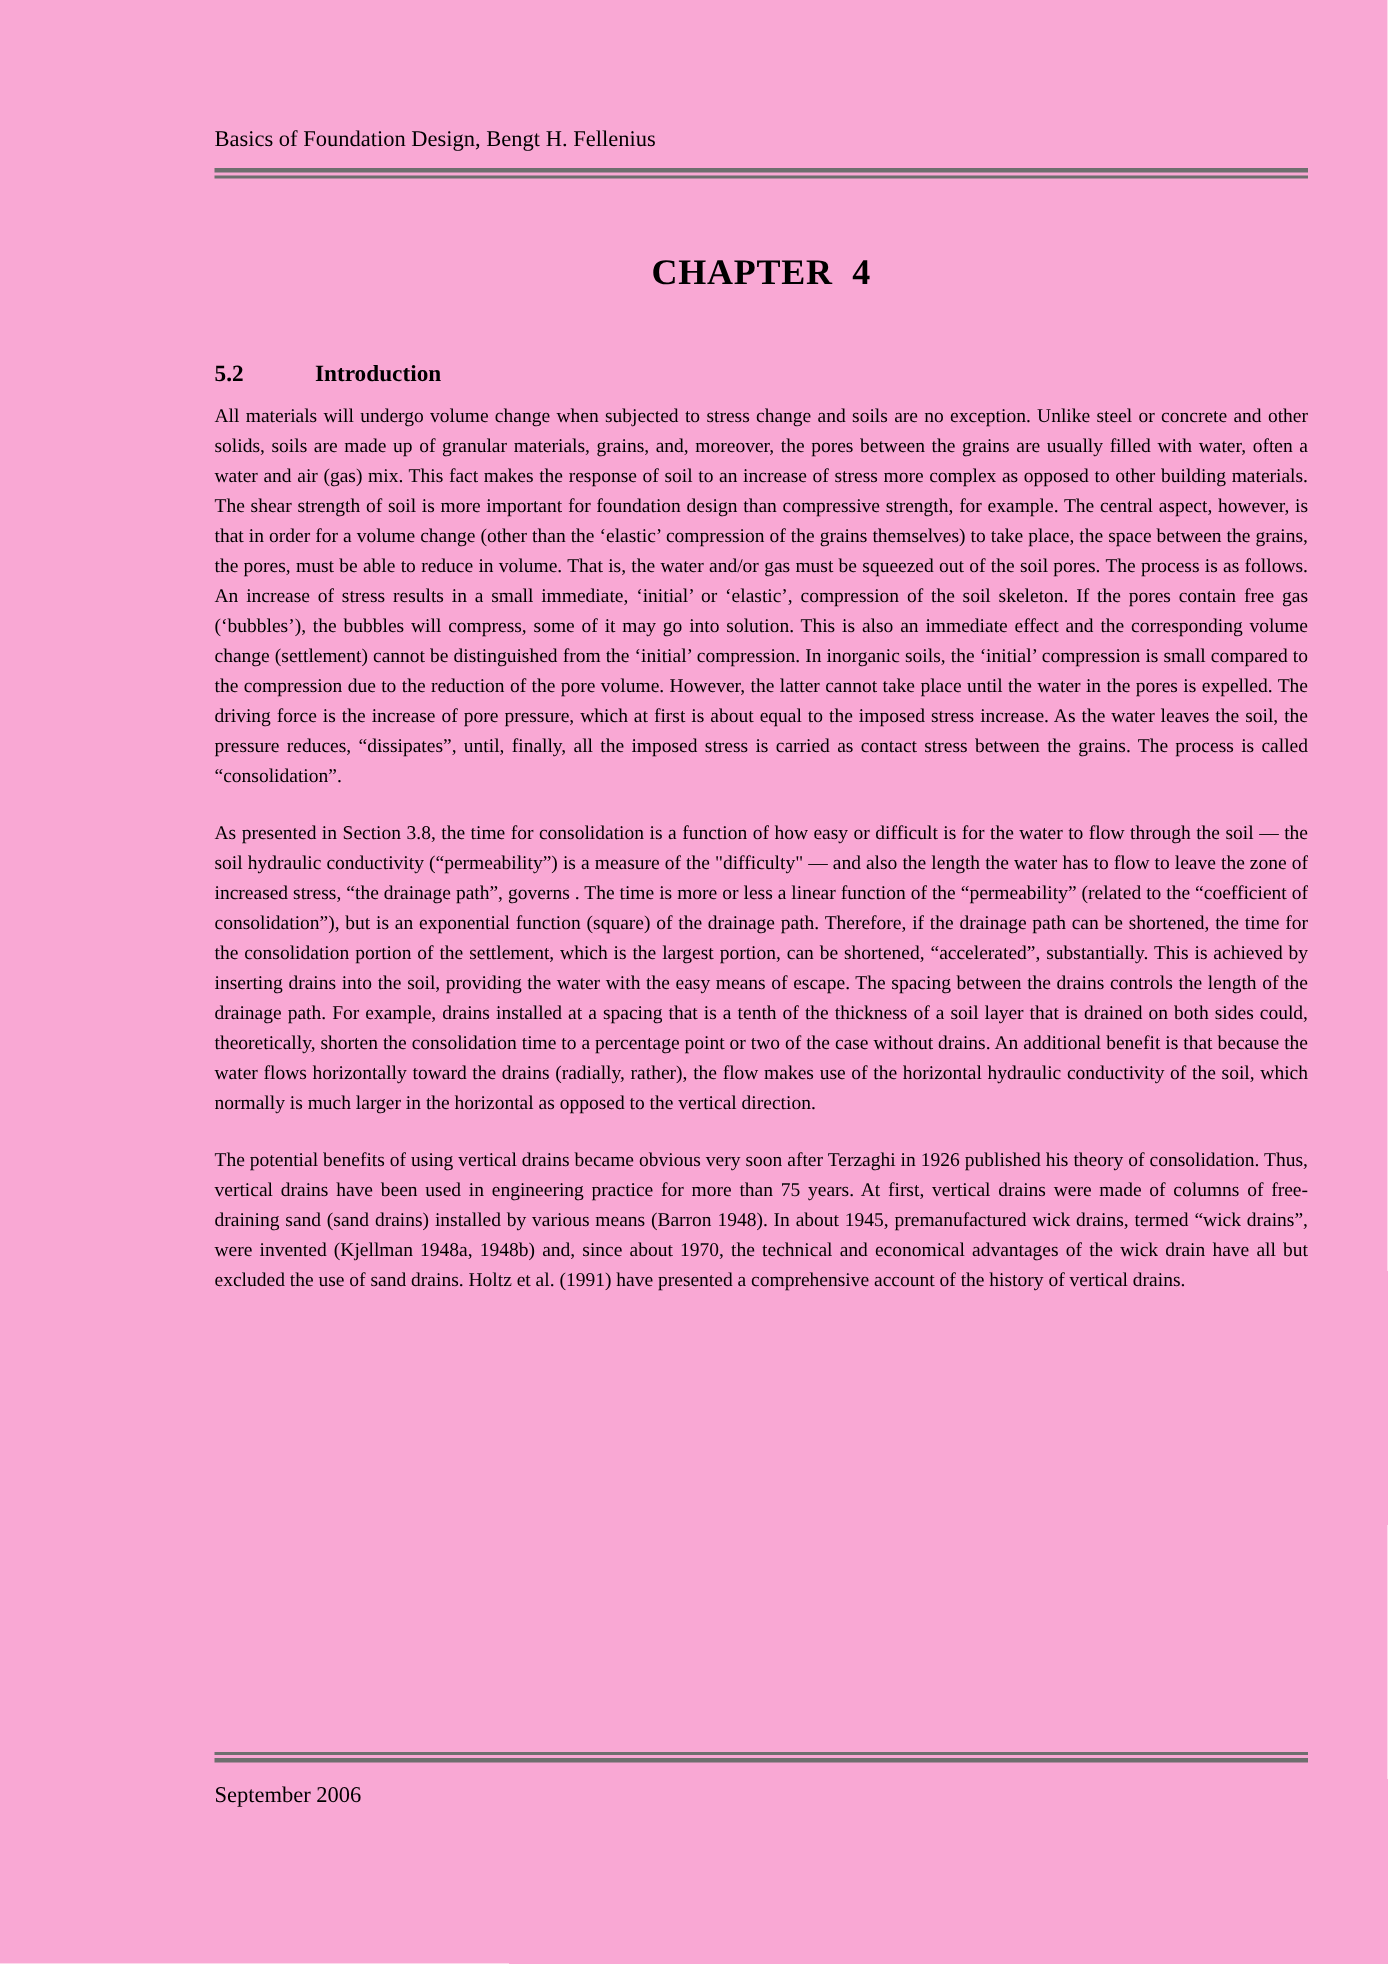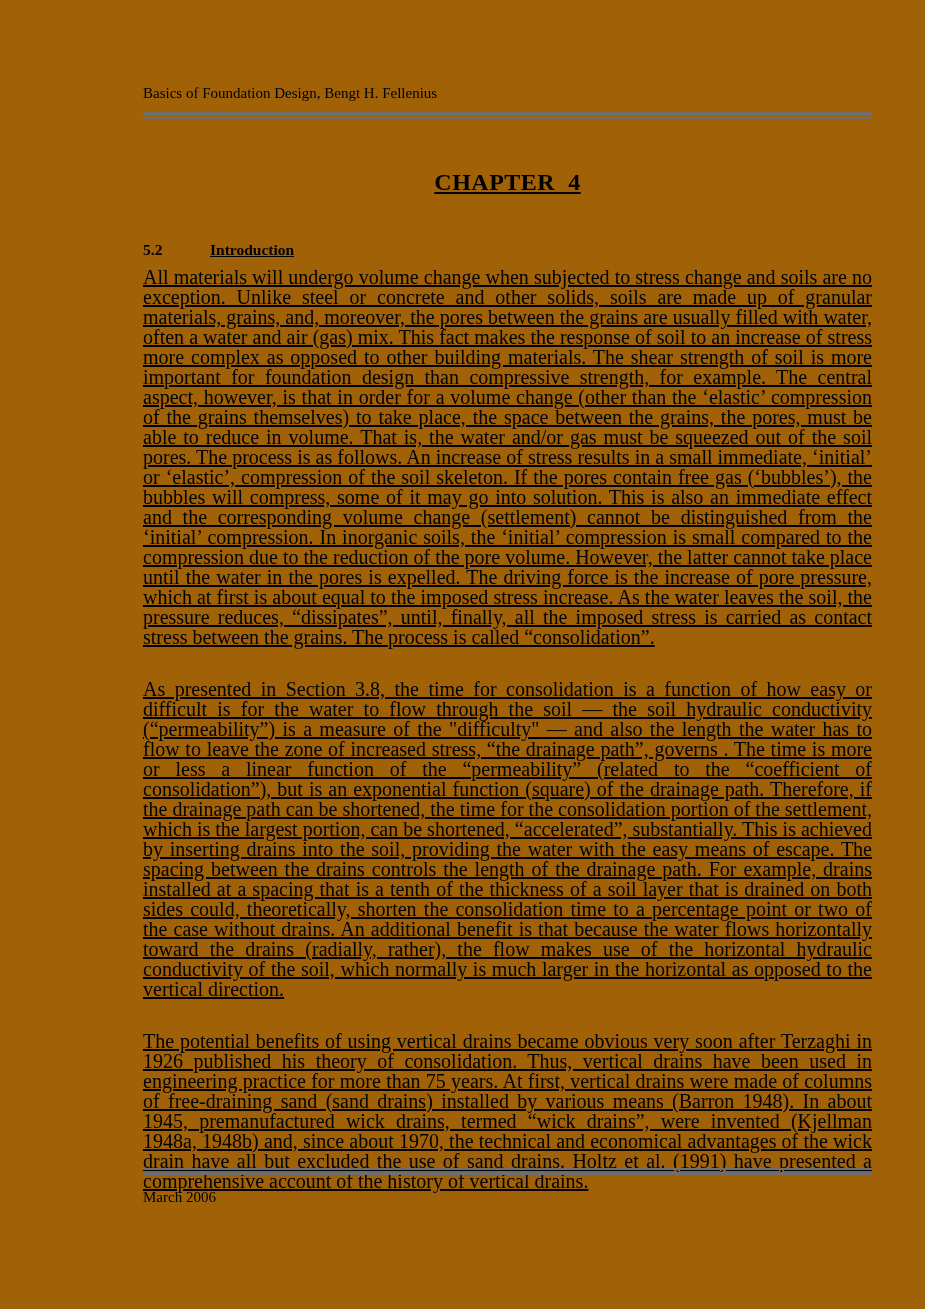--- a/index.html
+++ b/index.html
@@ -4,21 +4,21 @@
 <style>
   html, body {
     margin: 0;
     padding: 0;
     background: #ffffff;
   }
   .page {
     position: relative;
     width: 925px;
     height: 1309px;
-    background: #a16207;
+    background: #f9a8d4;
     color: #000000;
     font-family: "Liberation Serif", "DejaVu Serif", serif;
     overflow: hidden;
   }
   
   .header-block {
     position: absolute;
     top: 84px;
     left: 143px;
     right: 53px;
@@ -37,21 +37,20 @@
     height: 2px;
     border-top: 2px solid #6e6e6e;
     border-bottom: 3px solid #6e6e6e;
   }
   
   .content {
     position: absolute;
     top: 168px;
     left: 143px;
     width: 729px;
-    text-decoration: underline;
   }
   .chapter-title {
     font-size: 24px;
     line-height: 28px;
     font-weight: bold;
     text-align: center;
     letter-spacing: 0.5px;
     margin: 0 0 24px 0;
   }
   .chapter-subtitle {
@@ -66,27 +65,27 @@
     margin-top: 44px;
     font-size: 15.5px;
     line-height: 20px;
     font-weight: bold;
   }
   .section-number {
     display: inline-block;
     width: 67px;
   }
   .body-para {
-    font-size: 20px;
+    font-size: 13px;
     line-height: 20px;
     text-align: justify;
     margin: 7px 0 0 0;
   }
   .body-para + .body-para {
-    margin-top: 32px;
+    margin-top: 18px;
   }
   
   .footer-block {
     position: absolute;
     top: 1168px;
     left: 143px;
     right: 53px;
   }
   .footer-date {
     font-size: 15px;
@@ -111,16 +110,16 @@
       <span class="section-number">5.2</span><span class="section-title">Introduction</span>
     </div>
 
     <p class="body-para">All materials will undergo volume change when subjected to stress change and soils are no exception.  Unlike steel or concrete and other solids, soils are made up of granular materials, grains, and, moreover, the pores between the grains are usually filled with water, often a water and air (gas) mix.  This fact makes the response of soil to an increase of stress more complex as opposed to other building materials.  The shear strength of soil is more important for foundation design than compressive strength, for example.  The central aspect, however, is that in order for a volume change (other than the ‘elastic’ compression of the grains themselves) to take place, the space between the grains, the pores, must be able to reduce in volume.  That is, the water and/or gas must be squeezed out of the soil pores.  The process is as follows.  An increase of stress results in a small immediate, ‘initial’ or ‘elastic’, compression of the soil skeleton.  If the pores contain free gas (‘bubbles’), the bubbles will compress, some of it may go into solution.  This is also an immediate effect and the corresponding volume change (settlement) cannot be distinguished from the ‘initial’ compression.  In inorganic soils, the ‘initial’ compression is small compared to the compression due to the reduction of the pore volume.  However, the latter cannot take place until the water in the pores is expelled.  The driving force is the increase of pore pressure, which at first is about equal to the imposed stress increase.  As the water leaves the soil, the pressure reduces, “dissipates”, until, finally, all the imposed stress is carried as contact stress between the grains.  The process is called “consolidation”.</p>
     <p class="body-para">As presented in Section 3.8, the time for consolidation is a function of how easy or difficult is for the water to flow through the soil — the soil hydraulic conductivity (“permeability”) is a measure of the "difficulty" — and also the length the water has to flow to leave the zone of increased stress, “the drainage path”, governs .  The time is more or less a linear function of the “permeability” (related to the “coefficient of consolidation”), but is an exponential function (square) of the drainage path.  Therefore, if the drainage path can be shortened, the time for the consolidation portion of the settlement, which is the largest portion, can be shortened, “accelerated”, substantially.  This is achieved by inserting drains into the soil, providing the water with the easy means of escape.  The spacing between the drains controls the length of the drainage path.  For example, drains installed at a spacing that is a tenth of the thickness of a soil layer that is drained on both sides could, theoretically, shorten the consolidation time to a percentage point or two of the case without drains.  An additional benefit is that because the water flows horizontally toward the drains (radially, rather), the flow makes use of the horizontal hydraulic conductivity of the soil, which normally is much larger in the horizontal as opposed to the vertical direction.</p>
     <p class="body-para">The potential benefits of using vertical drains became obvious very soon after Terzaghi in 1926 published his theory of consolidation.  Thus, vertical drains have been used in engineering practice for more than 75 years.  At first, vertical drains were made of columns of free-draining sand (sand drains) installed by various means (Barron 1948).  In about 1945, premanufactured wick drains, termed “wick drains”, were invented (Kjellman 1948a, 1948b) and, since about 1970, the technical and economical advantages of the wick drain have all but excluded the use of sand drains.  Holtz et al. (1991) have presented a comprehensive account of the history of vertical drains.</p>
   </div>
 
   <div class="footer-block">
     <div class="rule-thin-thick"></div>
-    <div class="footer-date">March 2006</div>
+    <div class="footer-date">September 2006</div>
   </div>
 
 </div>
 
 </body></html>

